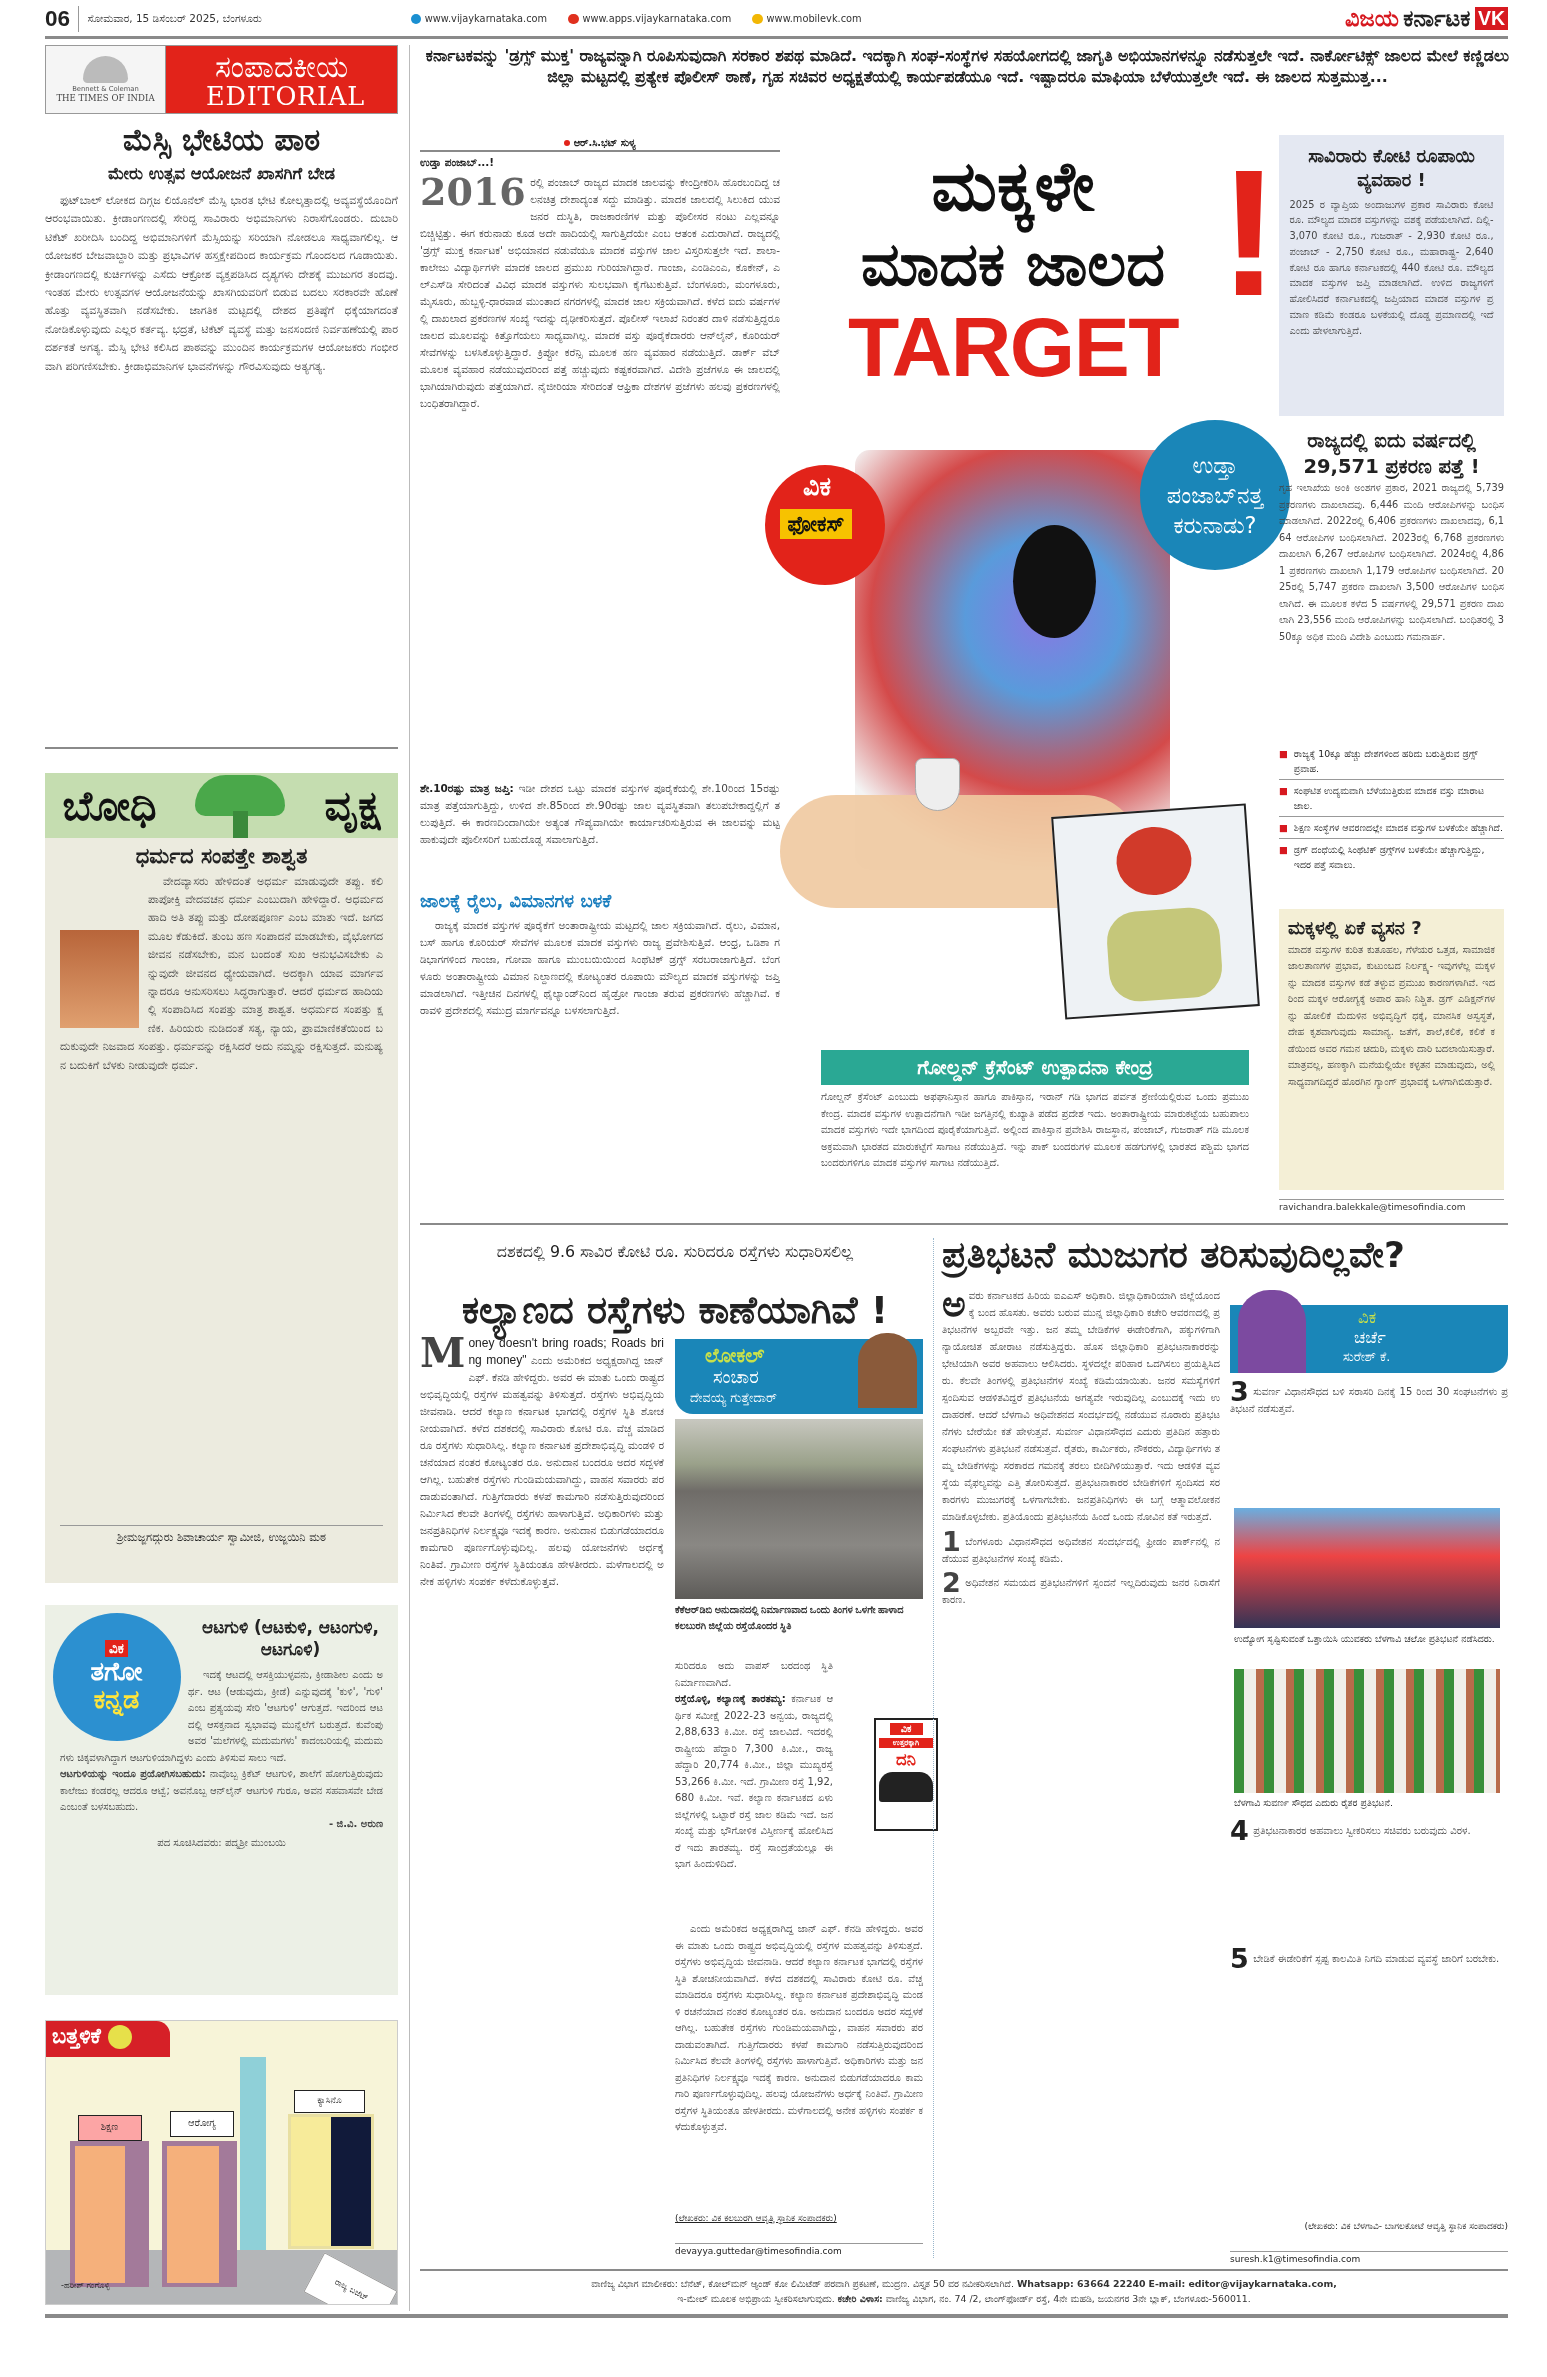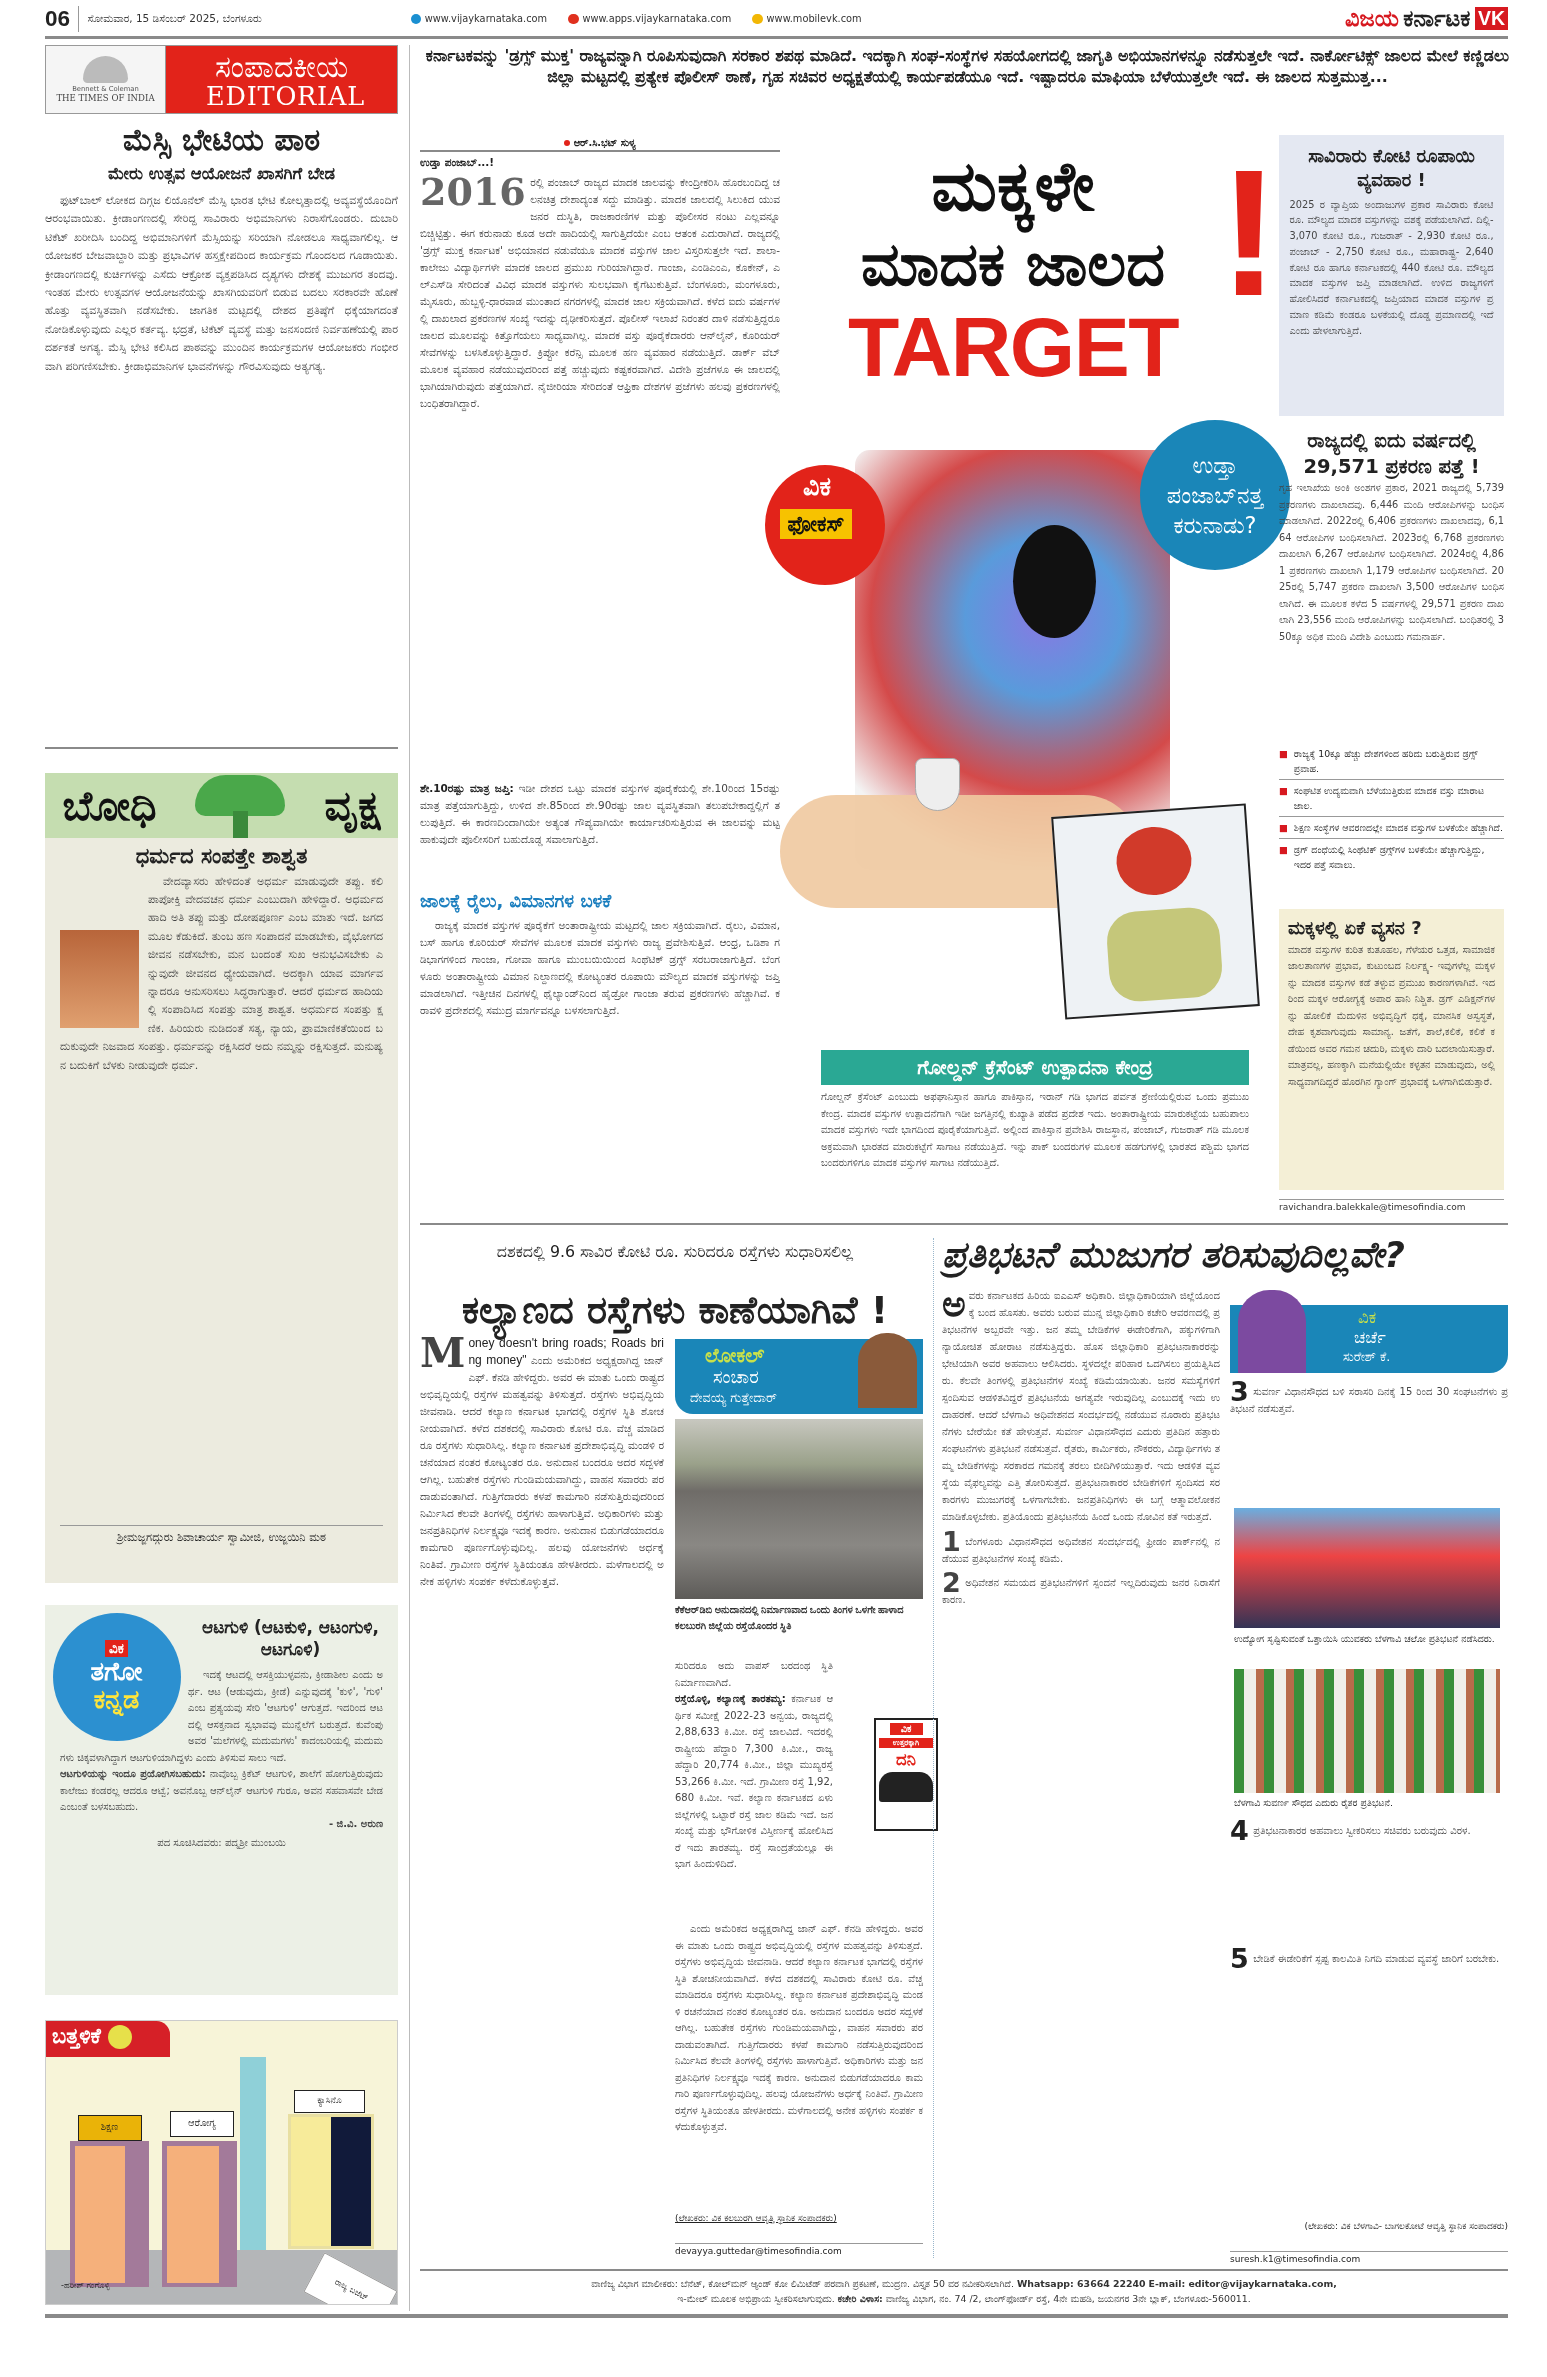--- a/index.html
+++ b/index.html
@@ -102,21 +102,21 @@
   </div>
 </div>
 
 <div class="abs" style="left:45px;top:2020px;width:353px;height:285px;background:#f7f4d8;border:0.8px solid #ccc;overflow:hidden;">
   <div style="position:absolute;left:0;top:0;width:124px;height:36px;background:#d62027;border-radius:0 13.5px 0 0;color:#fff;font-size:21px;font-weight:bold;padding:3px 6px;">
     <span>ಬತ್ತಳಿಕೆ</span>
     <span style="display:inline-block;width:24px;height:24px;border-radius:50%;background:#e6e04a;vertical-align:middle;"></span>
   </div>
   <div style="position:absolute;left:194px;top:36px;width:25.5px;height:225px;background:#8fd0d8;"></div>
   <div style="position:absolute;left:0;top:229px;width:100%;height:56px;background:#b4b6b8;"></div>
-  <div style="position:absolute;left:31.5px;top:94px;width:64px;height:25.5px;border:1.5px solid #222;background:#eab308;text-align:center;font-size:9.8px;line-height:22.5px;">ಶಿಕ್ಷಣ</div>
+  <div style="position:absolute;left:31.5px;top:94px;width:64px;height:25.5px;border:1.5px solid #222;background:#fca5a5;text-align:center;font-size:9.8px;line-height:22.5px;">ಶಿಕ್ಷಣ</div>
   <div style="position:absolute;left:24px;top:120px;width:79px;height:146px;background:#a37a9a;padding:4.5px;">
       <div style="width:72%;height:100%;background:#f5b07b;"></div>
     </div>
   <div style="position:absolute;left:124px;top:90px;width:64px;height:25.5px;border:1.5px solid #222;background:#fff;text-align:center;font-size:9.8px;line-height:22.5px;">ಆರೋಗ್ಯ</div>
   <div style="position:absolute;left:116px;top:120px;width:75px;height:146px;background:#a37a9a;padding:4.5px;">
       <div style="width:80%;height:100%;background:#f5b07b;"></div>
     </div>
   <div style="position:absolute;left:248px;top:69px;width:71px;height:22.5px;border:1.5px solid #222;background:#fff;text-align:center;font-size:9px;line-height:19.5px;">ಕ್ಯಾಸಿನೊ</div>
   <div style="position:absolute;left:242px;top:93px;width:86px;height:135px;background:#111a3a;border:3.8px solid #e8dfa2;">
       <div style="width:50%;height:100%;background:#f7eb9a;"></div>
@@ -233,21 +233,21 @@
   <div style="height:30px;margin:3px;border-radius:13.5px 13.5px 3px 3px;background:#222;"></div>
 </div>
 <div class="abs txt" style="left:675px;top:1921px;width:248px;height:285px;overflow:hidden;font-size:10px;line-height:16.5px;">
     <p>ಎಂದು ಅಮೆರಿಕದ ಅಧ್ಯಕ್ಷರಾಗಿದ್ದ ಜಾನ್ ಎಫ್. ಕೆನಡಿ ಹೇಳಿದ್ದರು. ಅವರ ಈ ಮಾತು ಒಂದು ರಾಷ್ಟ್ರದ ಅಭಿವೃದ್ಧಿಯಲ್ಲಿ ರಸ್ತೆಗಳ ಮಹತ್ವವನ್ನು ತಿಳಿಸುತ್ತದೆ. ರಸ್ತೆಗಳು ಅಭಿವೃದ್ಧಿಯ ಜೀವನಾಡಿ. ಆದರೆ ಕಲ್ಯಾಣ ಕರ್ನಾಟಕ ಭಾಗದಲ್ಲಿ ರಸ್ತೆಗಳ ಸ್ಥಿತಿ ಶೋಚನೀಯವಾಗಿದೆ. ಕಳೆದ ದಶಕದಲ್ಲಿ ಸಾವಿರಾರು ಕೋಟಿ ರೂ. ವೆಚ್ಚ ಮಾಡಿದರೂ ರಸ್ತೆಗಳು ಸುಧಾರಿಸಿಲ್ಲ. ಕಲ್ಯಾಣ ಕರ್ನಾಟಕ ಪ್ರದೇಶಾಭಿವೃದ್ಧಿ ಮಂಡಳಿ ರಚನೆಯಾದ ನಂತರ ಕೋಟ್ಯಂತರ ರೂ. ಅನುದಾನ ಬಂದರೂ ಅದರ ಸದ್ಬಳಕೆ ಆಗಿಲ್ಲ. ಬಹುತೇಕ ರಸ್ತೆಗಳು ಗುಂಡಿಮಯವಾಗಿದ್ದು, ವಾಹನ ಸವಾರರು ಪರದಾಡುವಂತಾಗಿದೆ. ಗುತ್ತಿಗೆದಾರರು ಕಳಪೆ ಕಾಮಗಾರಿ ನಡೆಸುತ್ತಿರುವುದರಿಂದ ನಿರ್ಮಿಸಿದ ಕೆಲವೇ ತಿಂಗಳಲ್ಲಿ ರಸ್ತೆಗಳು ಹಾಳಾಗುತ್ತಿವೆ. ಅಧಿಕಾರಿಗಳು ಮತ್ತು ಜನಪ್ರತಿನಿಧಿಗಳ ನಿರ್ಲಕ್ಷ್ಯವೂ ಇದಕ್ಕೆ ಕಾರಣ. ಅನುದಾನ ಬಿಡುಗಡೆಯಾದರೂ ಕಾಮಗಾರಿ ಪೂರ್ಣಗೊಳ್ಳುವುದಿಲ್ಲ. ಹಲವು ಯೋಜನೆಗಳು ಅರ್ಧಕ್ಕೆ ನಿಂತಿವೆ. ಗ್ರಾಮೀಣ ರಸ್ತೆಗಳ ಸ್ಥಿತಿಯಂತೂ ಹೇಳತೀರದು. ಮಳೆಗಾಲದಲ್ಲಿ ಅನೇಕ ಹಳ್ಳಿಗಳು ಸಂಪರ್ಕ ಕಳೆದುಕೊಳ್ಳುತ್ತವೆ.</p>
   </div>
 <div class="abs" style="left:675px;top:2213px;width:248px;font-size:9px;text-align:left;text-decoration:underline;">(ಲೇಖಕರು: ವಿಕ ಕಲಬುರಗಿ ಆವೃತ್ತಿ ಸ್ಥಾನಿಕ ಸಂಪಾದಕರು)</div>
 <div class="abs" style="left:675px;top:2243px;width:248px;font-size:9px;border-top:0.8px solid #999;padding-top:1.5px;">devayya.guttedar@timesofindia.com</div>
 
 <div class="abs wavy" style="left:933px;top:1238px;height:1020px;"></div>
 
-<div class="abs" style="left:942px;top:1234px;width:570px;font-size:36px;font-weight:bold;font-style:italic;">ಪ್ರತಿಭಟನೆ ಮುಜುಗರ ತರಿಸುವುದಿಲ್ಲವೇ?</div>
+<div class="abs" style="left:942px;top:1234px;width:570px;font-size:36px;font-weight:bold;">ಪ್ರತಿಭಟನೆ ಮುಜುಗರ ತರಿಸುವುದಿಲ್ಲವೇ?</div>
 <div class="abs txt" style="left:942px;top:1287px;width:278px;height:938px;overflow:hidden;font-size:10px;line-height:17px;">
   <span style="float:left;font-size:36px;line-height:33px;font-weight:bold;margin-right:3px;color:#222;">ಅ</span>
   <span>ವರು ಕರ್ನಾಟಕದ ಹಿರಿಯ ಐಎಎಸ್ ಅಧಿಕಾರಿ. ಜಿಲ್ಲಾಧಿಕಾರಿಯಾಗಿ ಜಿಲ್ಲೆಯೊಂದಕ್ಕೆ ಬಂದ ಹೊಸತು. ಅವರು ಬರುವ ಮುನ್ನ ಜಿಲ್ಲಾಧಿಕಾರಿ ಕಚೇರಿ ಆವರಣದಲ್ಲಿ ಪ್ರತಿಭಟನೆಗಳ ಅಬ್ಬರವೇ ಇತ್ತು. ಜನ ತಮ್ಮ ಬೇಡಿಕೆಗಳ ಈಡೇರಿಕೆಗಾಗಿ, ಹಕ್ಕುಗಳಿಗಾಗಿ ನ್ಯಾಯೋಚಿತ ಹೋರಾಟ ನಡೆಸುತ್ತಿದ್ದರು. ಹೊಸ ಜಿಲ್ಲಾಧಿಕಾರಿ ಪ್ರತಿಭಟನಾಕಾರರನ್ನು ಭೇಟಿಯಾಗಿ ಅವರ ಅಹವಾಲು ಆಲಿಸಿದರು. ಸ್ಥಳದಲ್ಲೇ ಪರಿಹಾರ ಒದಗಿಸಲು ಪ್ರಯತ್ನಿಸಿದರು. ಕೆಲವೇ ತಿಂಗಳಲ್ಲಿ ಪ್ರತಿಭಟನೆಗಳ ಸಂಖ್ಯೆ ಕಡಿಮೆಯಾಯಿತು. ಜನರ ಸಮಸ್ಯೆಗಳಿಗೆ ಸ್ಪಂದಿಸುವ ಆಡಳಿತವಿದ್ದರೆ ಪ್ರತಿಭಟನೆಯ ಅಗತ್ಯವೇ ಇರುವುದಿಲ್ಲ ಎಂಬುದಕ್ಕೆ ಇದು ಉದಾಹರಣೆ. ಆದರೆ ಬೆಳಗಾವಿ ಅಧಿವೇಶನದ ಸಂದರ್ಭದಲ್ಲಿ ನಡೆಯುವ ನೂರಾರು ಪ್ರತಿಭಟನೆಗಳು ಬೇರೆಯೇ ಕತೆ ಹೇಳುತ್ತವೆ. ಸುವರ್ಣ ವಿಧಾನಸೌಧದ ಎದುರು ಪ್ರತಿದಿನ ಹತ್ತಾರು ಸಂಘಟನೆಗಳು ಪ್ರತಿಭಟನೆ ನಡೆಸುತ್ತವೆ. ರೈತರು, ಕಾರ್ಮಿಕರು, ನೌಕರರು, ವಿದ್ಯಾರ್ಥಿಗಳು ತಮ್ಮ ಬೇಡಿಕೆಗಳನ್ನು ಸರಕಾರದ ಗಮನಕ್ಕೆ ತರಲು ಬೀದಿಗಿಳಿಯುತ್ತಾರೆ. ಇದು ಆಡಳಿತ ವ್ಯವಸ್ಥೆಯ ವೈಫಲ್ಯವನ್ನು ಎತ್ತಿ ತೋರಿಸುತ್ತದೆ. ಪ್ರತಿಭಟನಾಕಾರರ ಬೇಡಿಕೆಗಳಿಗೆ ಸ್ಪಂದಿಸದ ಸರಕಾರಗಳು ಮುಜುಗರಕ್ಕೆ ಒಳಗಾಗಬೇಕು. ಜನಪ್ರತಿನಿಧಿಗಳು ಈ ಬಗ್ಗೆ ಆತ್ಮಾವಲೋಕನ ಮಾಡಿಕೊಳ್ಳಬೇಕು. ಪ್ರತಿಯೊಂದು ಪ್ರತಿಭಟನೆಯ ಹಿಂದೆ ಒಂದು ನೋವಿನ ಕತೆ ಇರುತ್ತದೆ.</span>
   <div style="margin-top:7.5px;"><b style="font-size:27px;float:left;margin-right:4.5px;">1</b><span>ಬೆಂಗಳೂರು ವಿಧಾನಸೌಧದ ಅಧಿವೇಶನ ಸಂದರ್ಭದಲ್ಲಿ ಫ್ರೀಡಂ ಪಾರ್ಕ್‌ನಲ್ಲಿ ನಡೆಯುವ ಪ್ರತಿಭಟನೆಗಳ ಸಂಖ್ಯೆ ಕಡಿಮೆ.</span></div>
   <div style="margin-top:7.5px;clear:both;"><b style="font-size:27px;float:left;margin-right:4.5px;">2</b><span>ಅಧಿವೇಶನ ಸಮಯದ ಪ್ರತಿಭಟನೆಗಳಿಗೆ ಸ್ಪಂದನೆ ಇಲ್ಲದಿರುವುದು ಜನರ ನಿರಾಸೆಗೆ ಕಾರಣ.</span></div>
 </div>
 <div class="abs" style="left:1230px;top:1305px;width:278px;height:68px;background:#1a86b8;border-radius:0 0 18px 0;color:#fff;">
   <div style="position:absolute;left:7.5px;top:-15px;width:68px;height:83px;border-radius:31.5px 31.5px 0 0;background:#7c4aa0;"></div>
   <div style="position:absolute;left:128px;top:3px;font-size:16.5px;color:#c9e14a;">ವಿಕ</div>
   <div style="position:absolute;left:124px;top:22.5px;font-size:16.5px;">ಚರ್ಚೆ</div>

